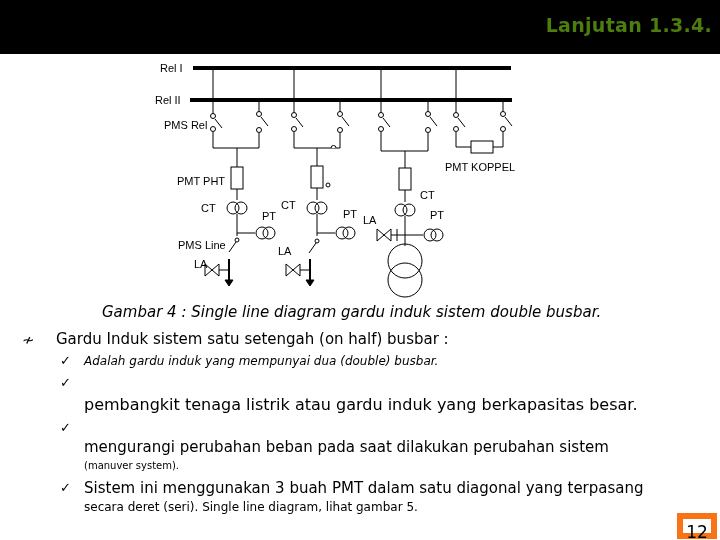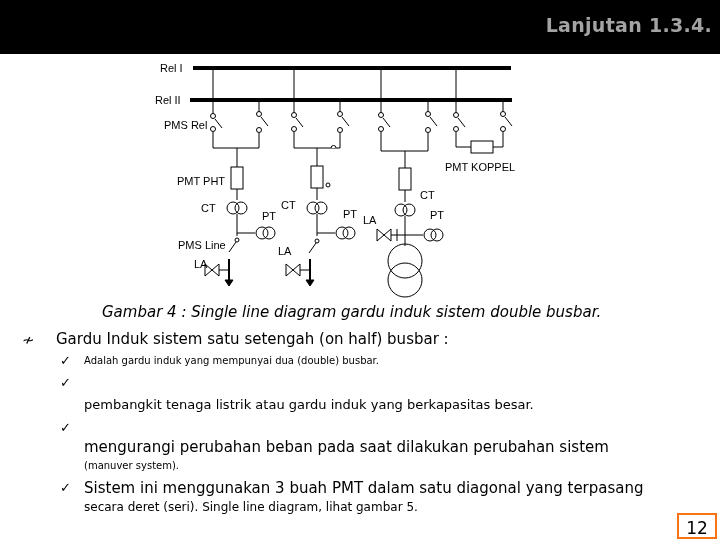--- a/index.html
+++ b/index.html
@@ -1,24 +1,24 @@
 <!DOCTYPE html>
 <html><head>
 <meta charset="utf-8">
 <style>
   html, body { margin:0; padding:0; }
   body { width:720px; height:540px; background:#ffffff; position:relative; overflow:hidden; font-family:"DejaVu Sans", sans-serif; color:#000; }
   .header-bar { position:absolute; left:0; top:0; width:720px; height:54px; background:#000; }
-  .header-title { position:absolute; right:8px; top:14px; color:#a3a3a3; font-family:"DejaVu Sans", sans-serif; font-weight:bold; font-size:19px; letter-spacing:0.3px; }
+  .header-title { position:absolute; right:8px; top:14px; color:#4d7c0f; font-family:"DejaVu Sans", sans-serif; font-weight:bold; font-size:19px; letter-spacing:0.3px; }
   .diagram { position:absolute; left:0; top:54px; width:590px; height:250px; }
   .caption { position:absolute; left:102px; top:303px; font-size:15px; white-space:nowrap;font-style:italic; }
   .line { position:absolute; white-space:nowrap; line-height:18px; }
   .bullet-main { position:absolute; left:22px; top:331px; font-size:15px; font-style:italic; }
   .check { position:absolute; font-size:13px; }
-  .page-box { position:absolute; left:677px; top:513px; width:40px; height:26px; border:2px solid #f97316; font-size:17px; text-align:center; line-height:26px; box-sizing:border-box; }
+  .page-box { position:absolute; left:677px; top:513px; width:40px; height:26px; border:6px solid #f97316; font-size:17px; text-align:center; line-height:26px; box-sizing:border-box; }
   svg text { font-family:"Liberation Sans", sans-serif; font-size:11px; fill:#000; }
 </style>
 </head>
 <body>
 
 <div class="header-bar">
   <div class="header-title">Lanjutan 1.3.4.</div>
 </div>
 
 <div class="diagram">
@@ -163,24 +163,24 @@
     <text x="363" y="224">LA</text>
   </svg>
 </div>
 
 <div class="caption">Gambar 4 : Single line diagram gardu induk sistem double busbar.</div>
 
 <div class="bullet-main">≁</div>
 <div class="line" style="left:56px; top:330px; font-size:15px;">Gardu Induk sistem satu setengah (on half) busbar :</div>
 
 <div class="check" style="left:60px; top:353px;">✓</div>
-<div class="line" style="left:84px; top:352px; font-size:10px;">Adalah gardu induk yang mempunyai dua (double) busbar.</div>
+<div class="line" style="left:84px; top:352px; font-size:12px;font-style:italic;">Adalah gardu induk yang mempunyai dua (double) busbar.</div>
 
 <div class="check" style="left:60px; top:375px;">✓</div>
-<div class="line" style="left:84px; top:396px; font-size:13px;">pembangkit tenaga listrik atau gardu induk yang berkapasitas besar.</div>
+<div class="line" style="left:84px; top:396px; font-size:16px;">pembangkit tenaga listrik atau gardu induk yang berkapasitas besar.</div>
 
 <div class="check" style="left:60px; top:420px;">✓</div>
 <div class="line" style="left:84px; top:438px; font-size:15px;">mengurangi perubahan beban pada saat dilakukan perubahan sistem</div>
 <div class="line" style="left:84px; top:457px; font-size:10px;">(manuver system).</div>
 
 <div class="check" style="left:60px; top:480px;">✓</div>
 <div class="line" style="left:84px; top:479px; font-size:15px;">Sistem ini menggunakan 3 buah PMT dalam satu diagonal yang terpasang</div>
 <div class="line" style="left:84px; top:498px; font-size:12px;">secara deret (seri). Single line diagram, lihat gambar 5.</div>
 
 <div class="page-box">12</div>

